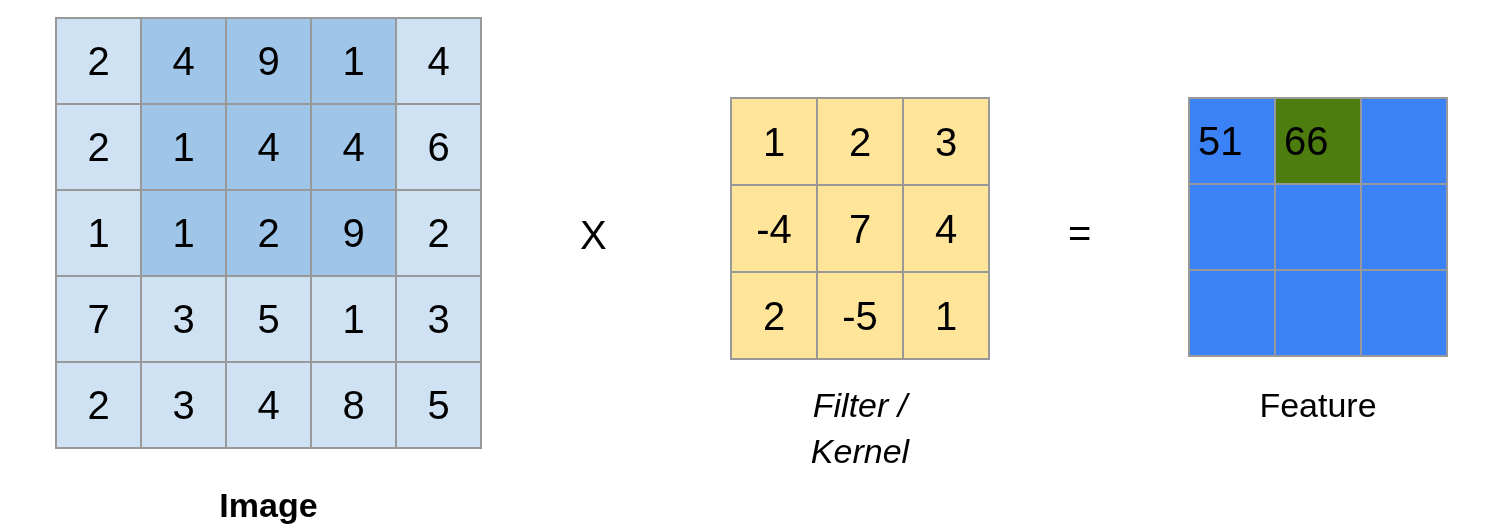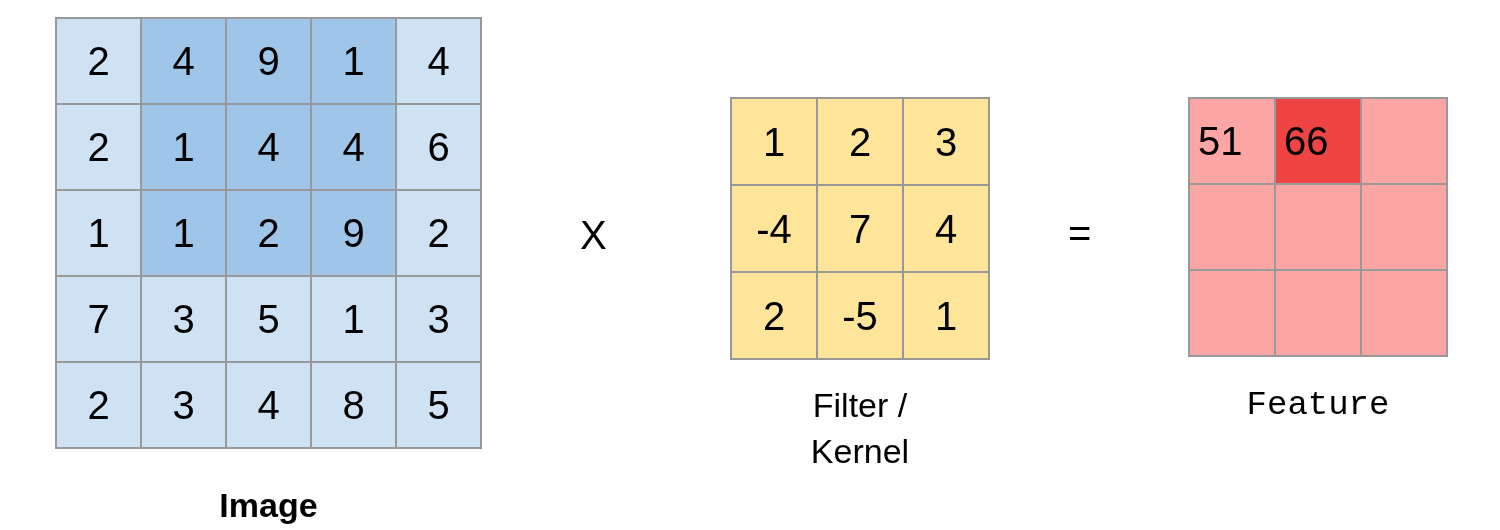--- a/index.html
+++ b/index.html
@@ -63,25 +63,25 @@
   #kernel-matrix .cell { background: #ffe599; }
 
   
   #feature-matrix {
     left: 1188px;
     top: 97px;
     grid-template-columns: repeat(3, 86px);
     grid-template-rows: repeat(3, 86px);
   }
   #feature-matrix .cell {
-    background: #fca5a5;
+    background: #3b82f6;
     justify-content: flex-start;
     padding-left: 8px;
   }
-  #feature-matrix .cell.hl { background: #ef4444; }
+  #feature-matrix .cell.hl { background: #4d7c0f; }
 
   
   .operator {
     position: absolute;
     font-size: 40px;
     line-height: 1;
     color: #000000;
     user-select: none;
   }
   #op-multiply { left: 580px; top: 215px; }
@@ -91,22 +91,22 @@
   .caption {
     position: absolute;
     font-size: 34px;
     line-height: 46px;
     color: #000000;
     text-align: center;
     user-select: none;
     white-space: pre-line;
   }
   #caption-image   { left: 55px;   top: 482px; width: 427px; font-weight: bold; }
-  #caption-kernel  { left: 730px;  top: 382px; width: 260px; }
-  #caption-feature { left: 1188px; top: 382px; width: 260px; font-family: Liberation Mono, monospace; }
+  #caption-kernel  { left: 730px;  top: 382px; width: 260px; font-style: italic; }
+  #caption-feature { left: 1188px; top: 382px; width: 260px; }
 </style>
 </head>
 <body>
 
 <div class="stage">
 
   <div class="matrix" id="image-matrix">
     <div class="cell">2</div>
     <div class="cell hl">4</div>
     <div class="cell hl">9</div>

